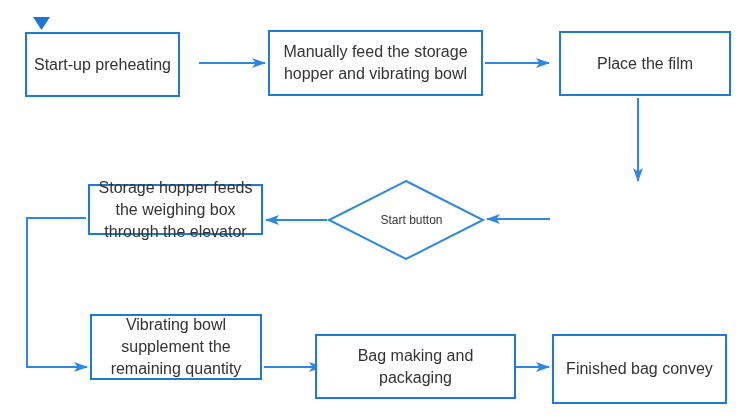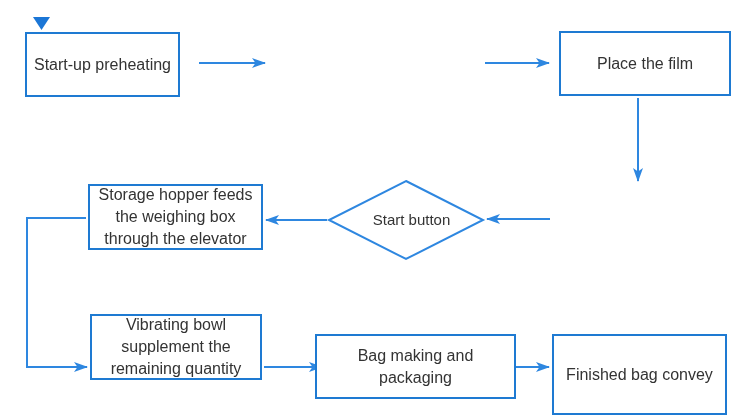--- a/index.html
+++ b/index.html
@@ -49,21 +49,21 @@
     display: flex;
     align-items: center;
     justify-content: center;
     text-align: center;
     white-space: pre-line;
     padding: 0 4px;
   }
   .diamond-label {
     position: absolute;
     color: var(--text-color, #333333);
-    font-size: 15px;
+    font-size: 12px;
     line-height: 22px;
     display: flex;
     align-items: center;
     justify-content: center;
     text-align: right;
     background: transparent;
   }
 </style>
 </head>
 <body>
@@ -86,32 +86,34 @@
     <line class="wire" x1="638" y1="98" x2="638" y2="181" marker-end="url(#dart)"></line>
     <line class="wire" x1="550" y1="219" x2="487" y2="219" marker-end="url(#dart)"></line>
     <line class="wire" x1="327" y1="220" x2="266" y2="220" marker-end="url(#dart)"></line>
     <path class="wire" d="M86,218 H27 V367 H87" marker-end="url(#dart)"></path>
     <line class="wire" x1="264" y1="367" x2="322" y2="367" marker-end="url(#dart)"></line>
     <line class="wire" x1="500" y1="367" x2="549" y2="367" marker-end="url(#dart)"></line>
   </svg>
 
   <div class="node" style="left:25px; top:32px; width:155px; height:65px;">Start-up preheating</div>
 
+  <div class="node" style="left:268px; top:30px; width:215px; height:66px;">Manually feed the storage
+hopper and vibrating bowl</div>
 
   <div class="node" style="left:552px; top:31px; width:172px; height:65px;margin-left:7px;">Place the film</div>
 
-  <div class="node" style="left:88px; top:184px; width:175px; height:66px;">Storage hopper feeds
+  <div class="node" style="left:88px; top:184px; width:175px; height:51px;">Storage hopper feeds
 the weighing box
 through the elevator</div>
 
   <div class="diamond-label" style="left:334px; top:183px; width:155px; height:74px;">Start button</div>
 
 
   <div class="node" style="left:90px; top:314px; width:172px; height:66px;">Vibrating bowl
 supplement the
 remaining quantity</div>
 
   <div class="node" style="left:315px; top:334px; width:201px; height:65px;">Bag making and
 packaging</div>
 
-  <div class="node" style="left:552px; top:334px; width:175px; height:81px;">Finished bag convey</div>
+  <div class="node" style="left:552px; top:334px; width:175px; height:70px;">Finished bag convey</div>
 
 </div>
 
 </body></html>

